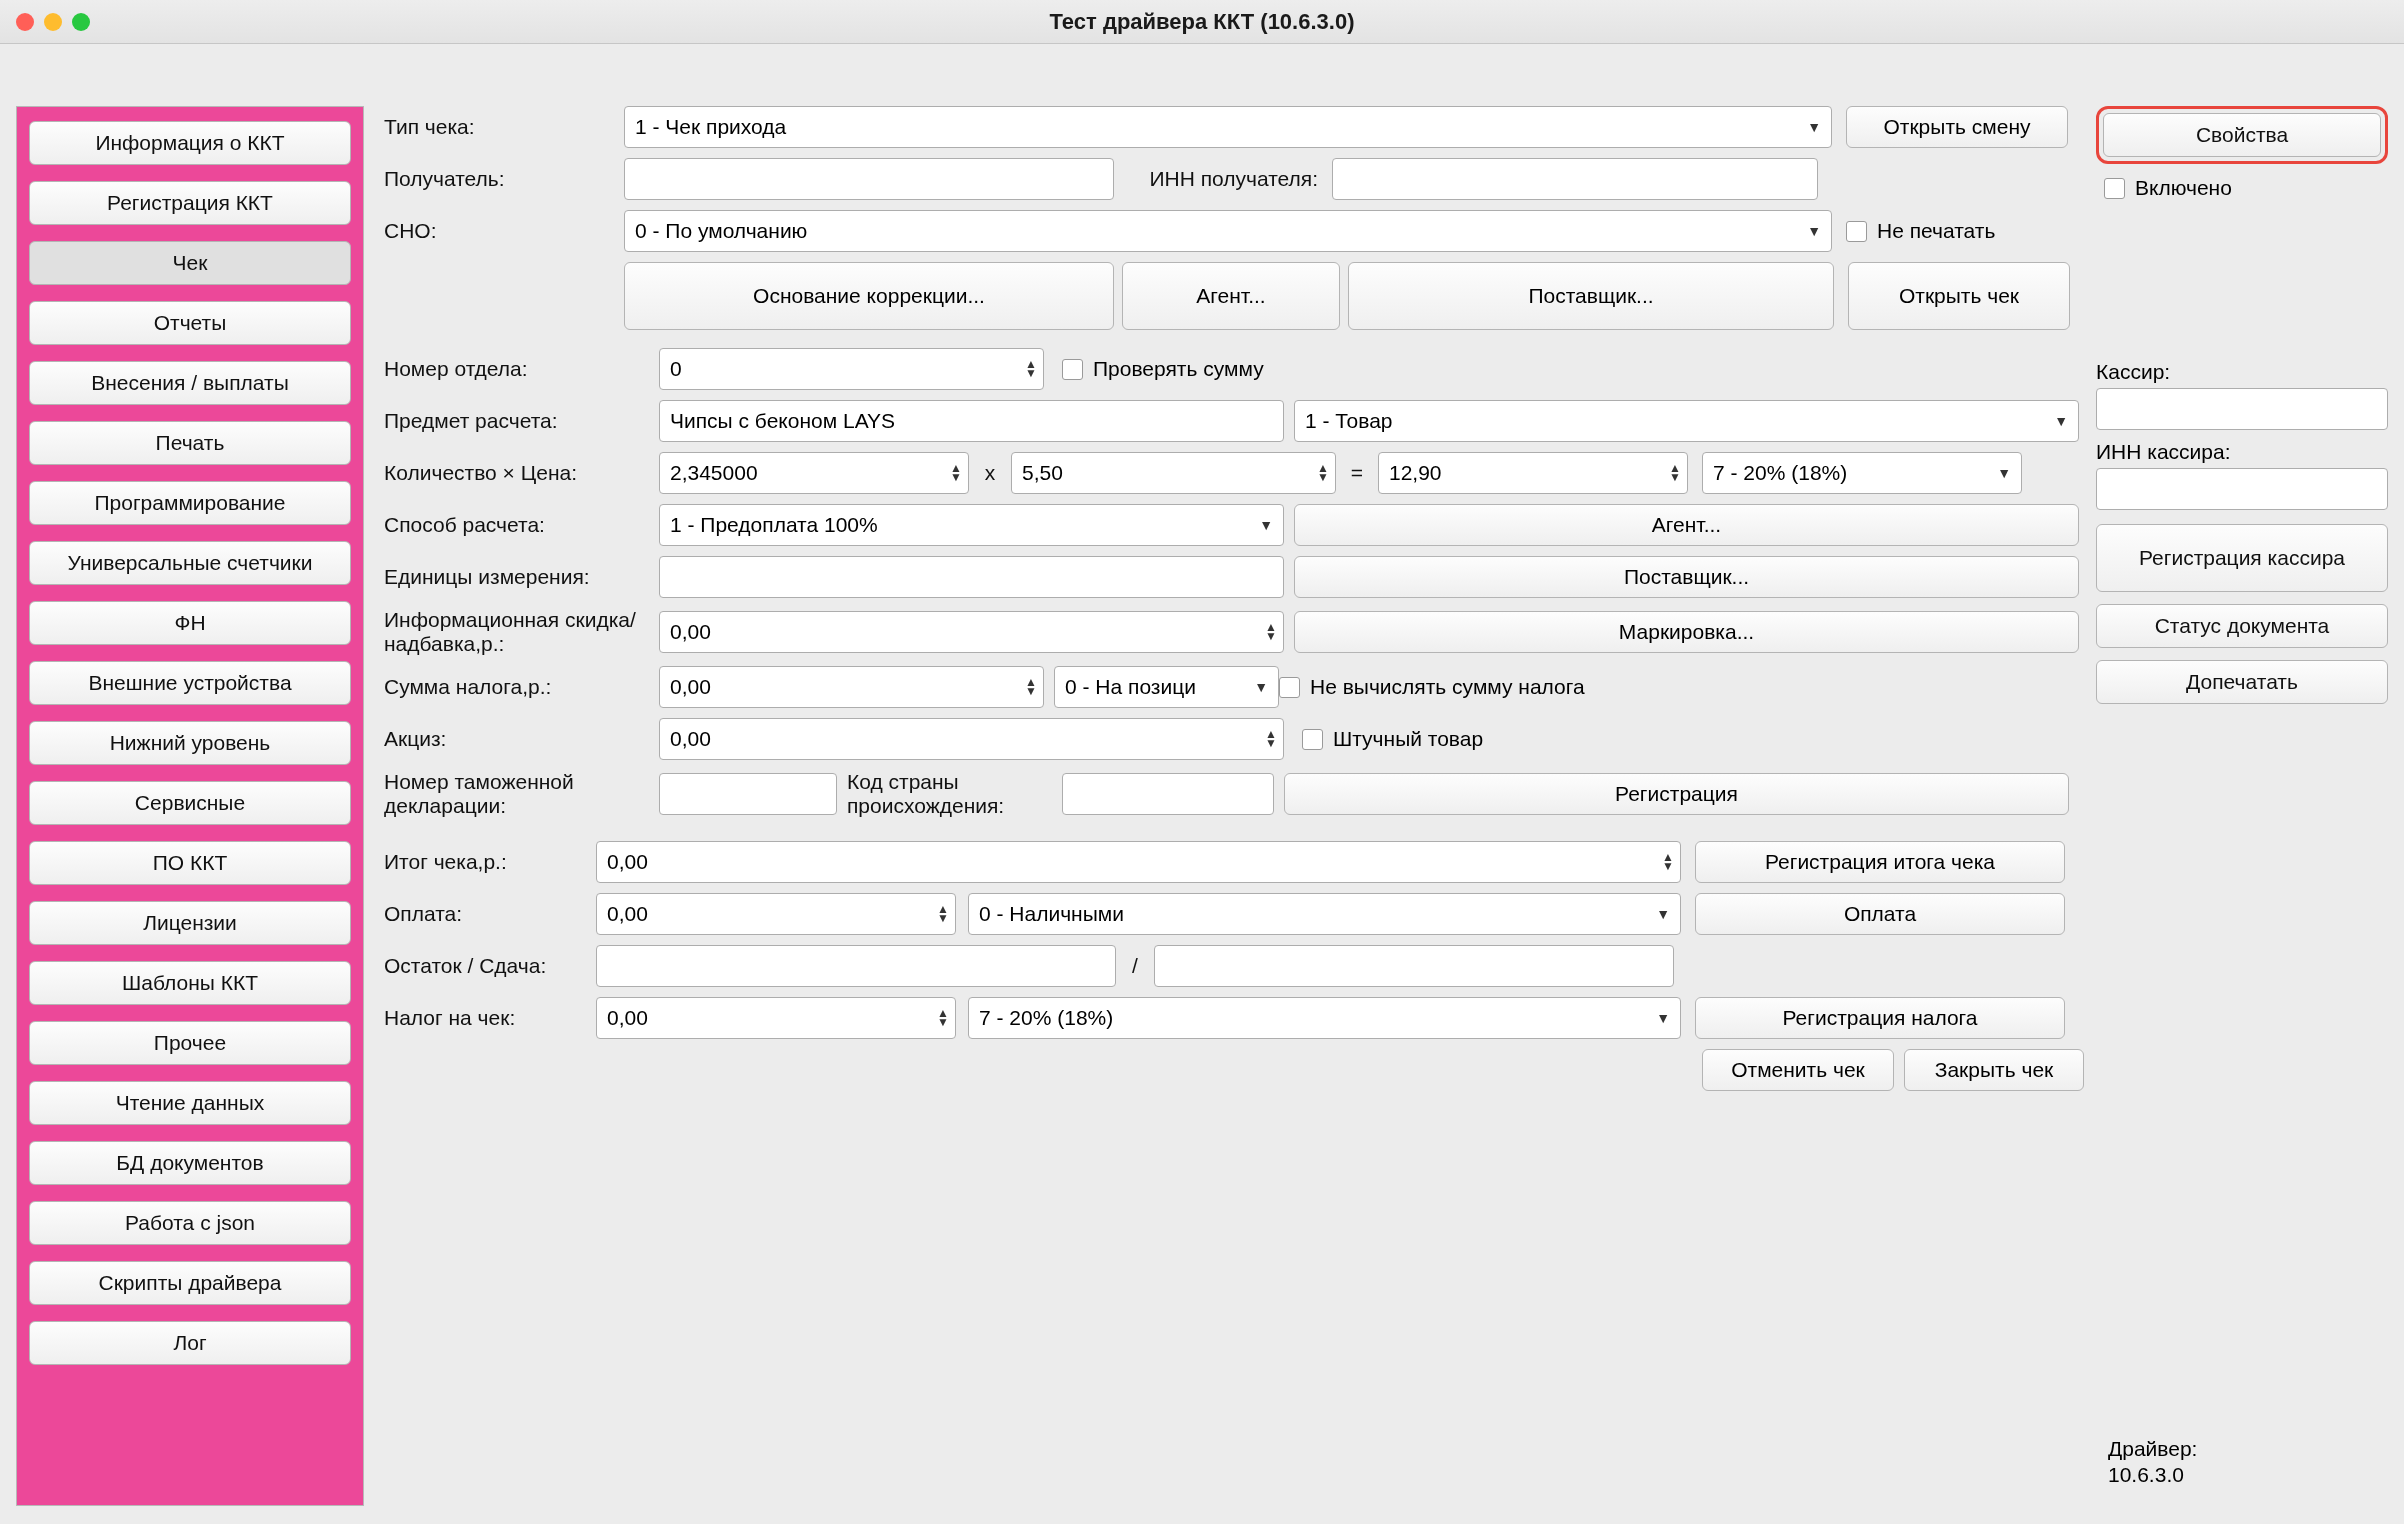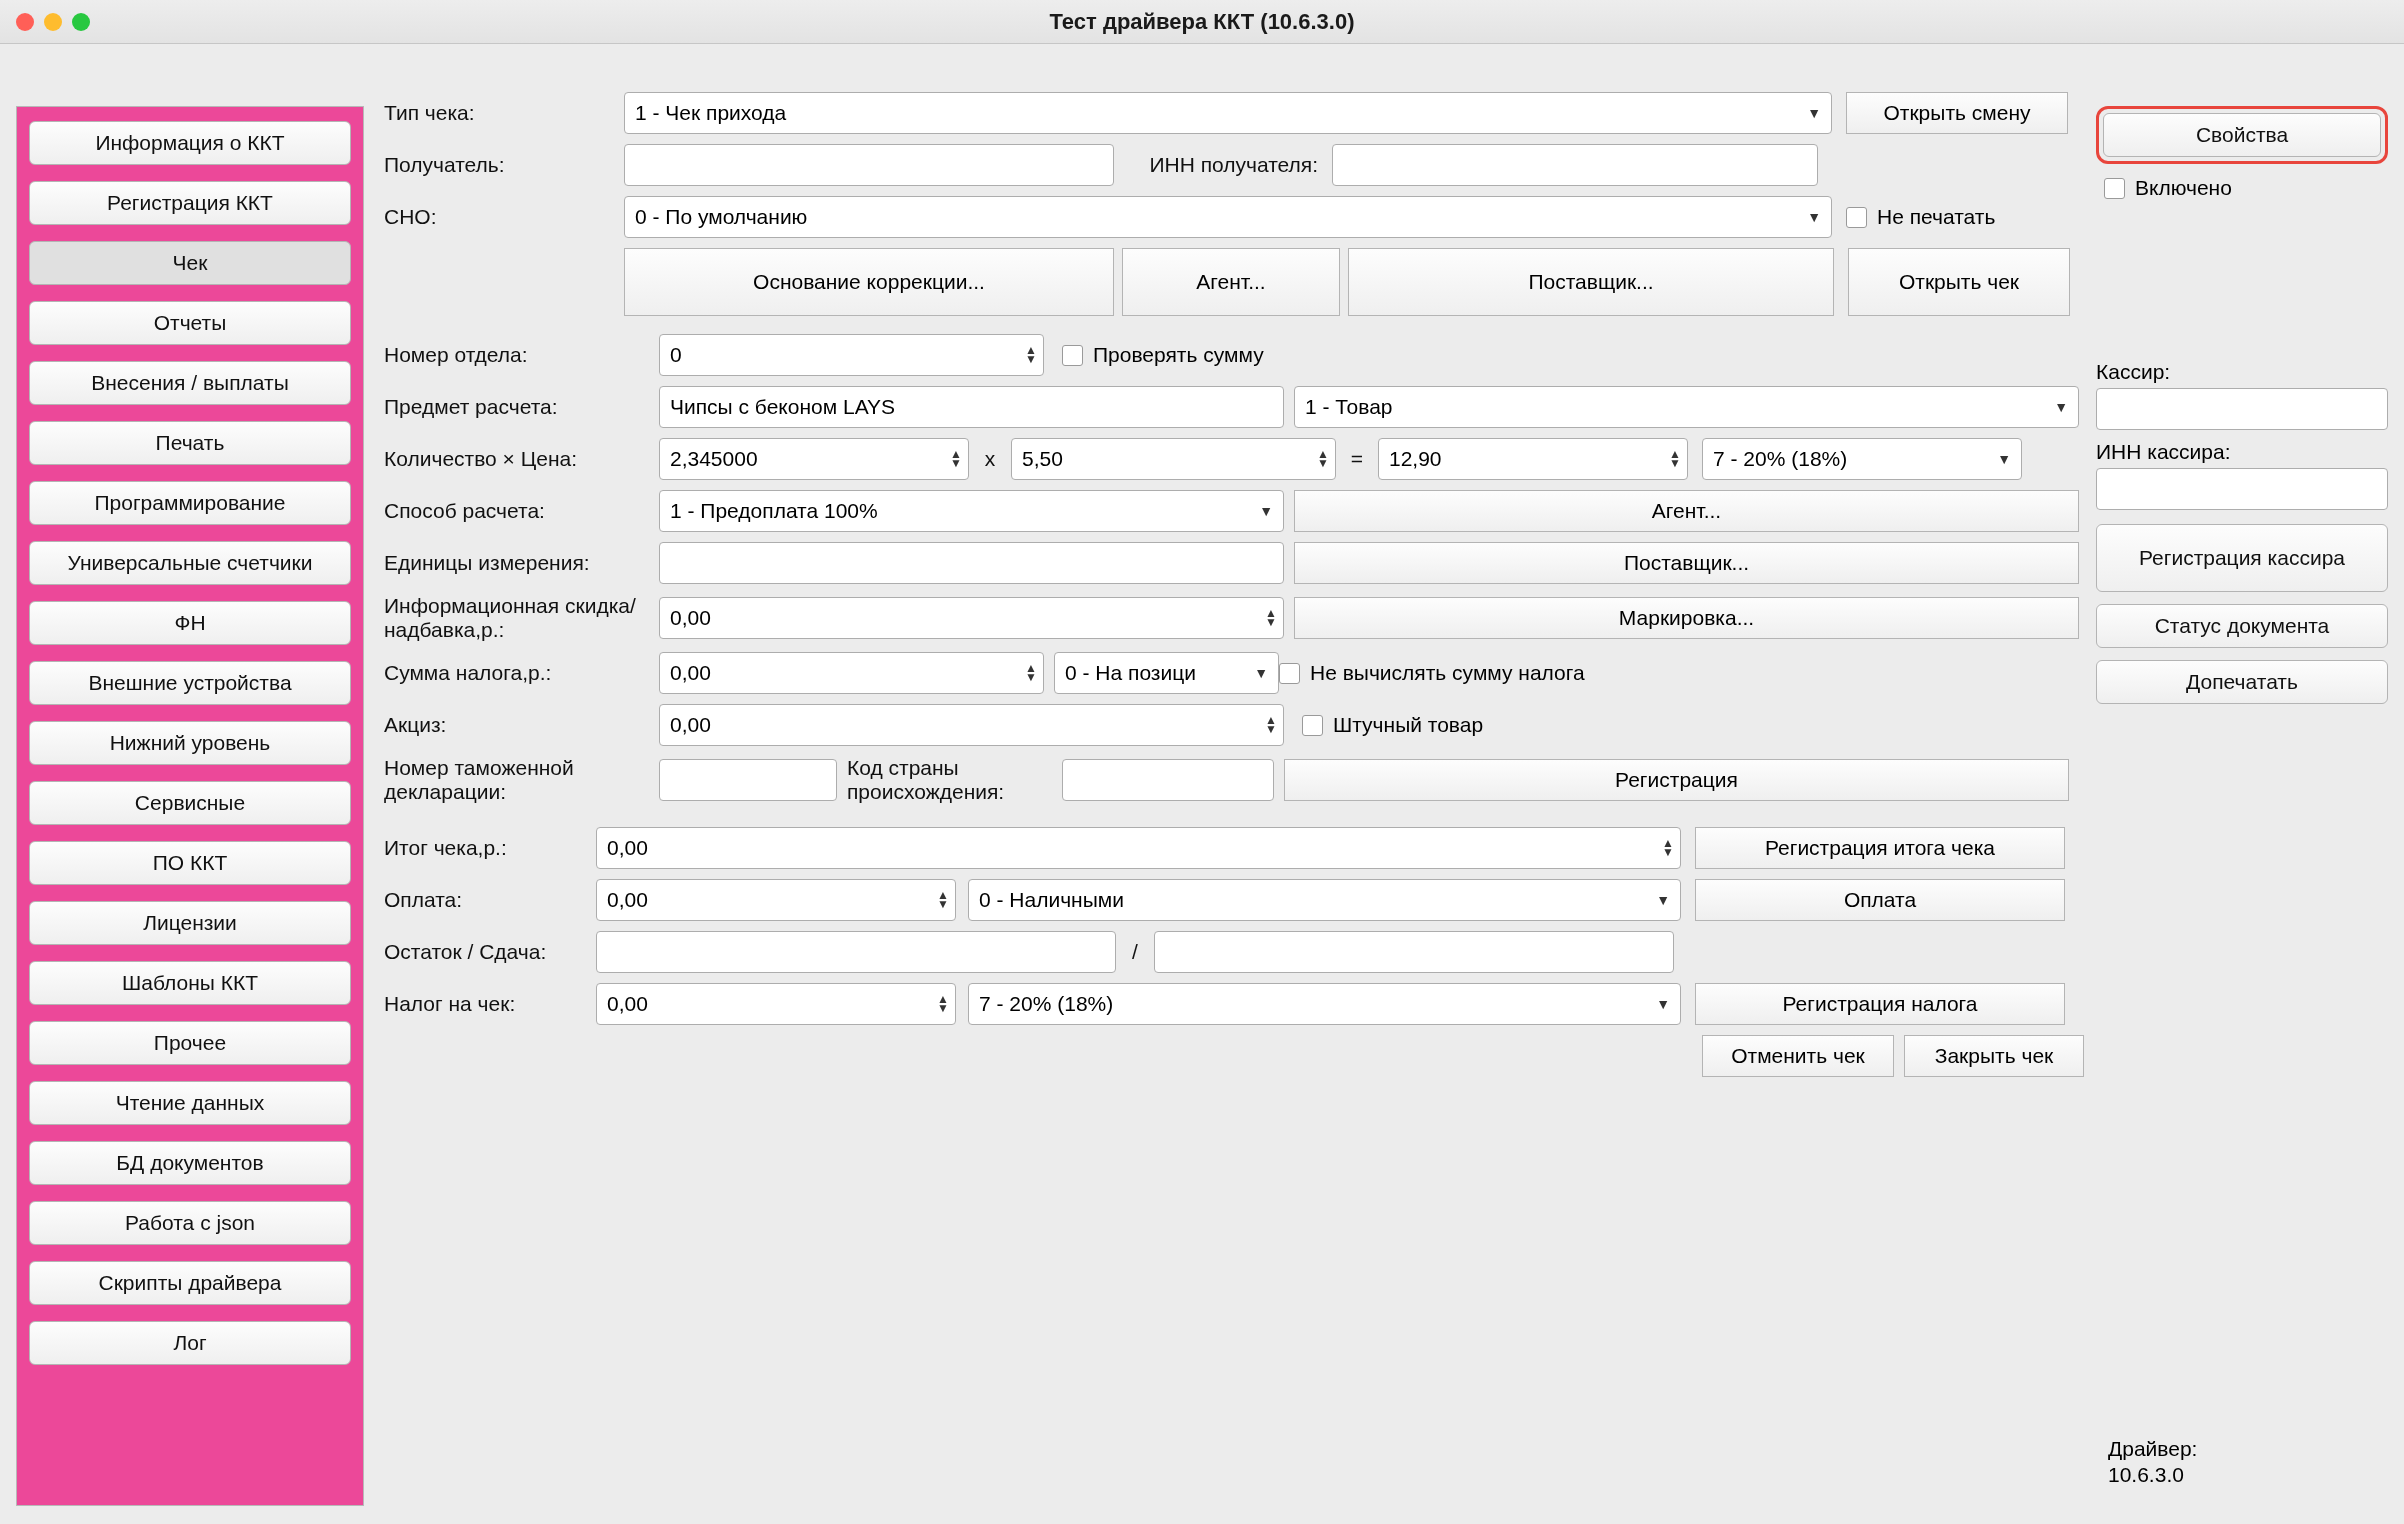--- a/index.html
+++ b/index.html
@@ -47,21 +47,21 @@
     font-size: 21px;
     color: #111;
     cursor: default;
     user-select: none;
     white-space: nowrap;
   }
   .sidebar .btn { margin-bottom: 16px; }
   .sidebar .btn.active { background: #e0e0e0; border-color:#b4b4b4; }
 
   
-  .center { position: absolute; left: 384px; top: 48px; width: 1700px; }
+  .center { position: absolute; left: 384px; top: 62px; width: 1700px; }
   .row { display:flex; align-items:center; margin-bottom: 10px; }
   .lbl { font-size: 21px; color:#111; }
   .field {
     background:#fff; border:1px solid #adadad; border-radius:4px;
     height: 42px; display:flex; align-items:center;
     padding: 0 10px; font-size: 21px; overflow:hidden; white-space:nowrap;
   }
   .combo {
     background:#fff; border:1px solid #adadad; border-radius:4px;
     height: 42px; display:flex; align-items:center; justify-content:space-between;
@@ -72,21 +72,21 @@
     background:#fff; border:1px solid #adadad; border-radius:4px;
     height: 42px; display:flex; align-items:center; justify-content:space-between;
     padding: 0 4px 0 10px; font-size:21px; white-space:nowrap;
   }
   .spin-arrows { display:flex; flex-direction:column; line-height:9px; font-size:12px; color:#333; padding-right:2px;}
   .chk { display:flex; align-items:center; gap:10px; font-size:21px; }
   .box {
     width: 21px; height: 21px; border:1px solid #9a9a9a; background:#fff; border-radius:3px;
     flex: 0 0 auto;
   }
-  .btn-wide { background: linear-gradient(#fdfdfd,#efefef); border:1px solid #b4b4b4; border-radius:0;
+  .btn-wide { background: linear-gradient(#fdfdfd,#efefef); border:1px solid #b4b4b4; border-radius:6px;
     height:42px; display:flex; align-items:center; justify-content:center; font-size:21px; text-align:center;}
 
   
   .right { position:absolute; left: 2096px; top: 62px; width: 292px; height: 1400px; }
   .highlight { border: 3px solid #e8453c; border-radius: 12px; padding: 4px; }
   .small-lbl { font-size: 21px; margin-bottom: 4px; }
   .driver-info { position:absolute; bottom: 18px; left: 12px; font-size:21px; line-height:1.25; }
 </style>
 </head>
 <body>

